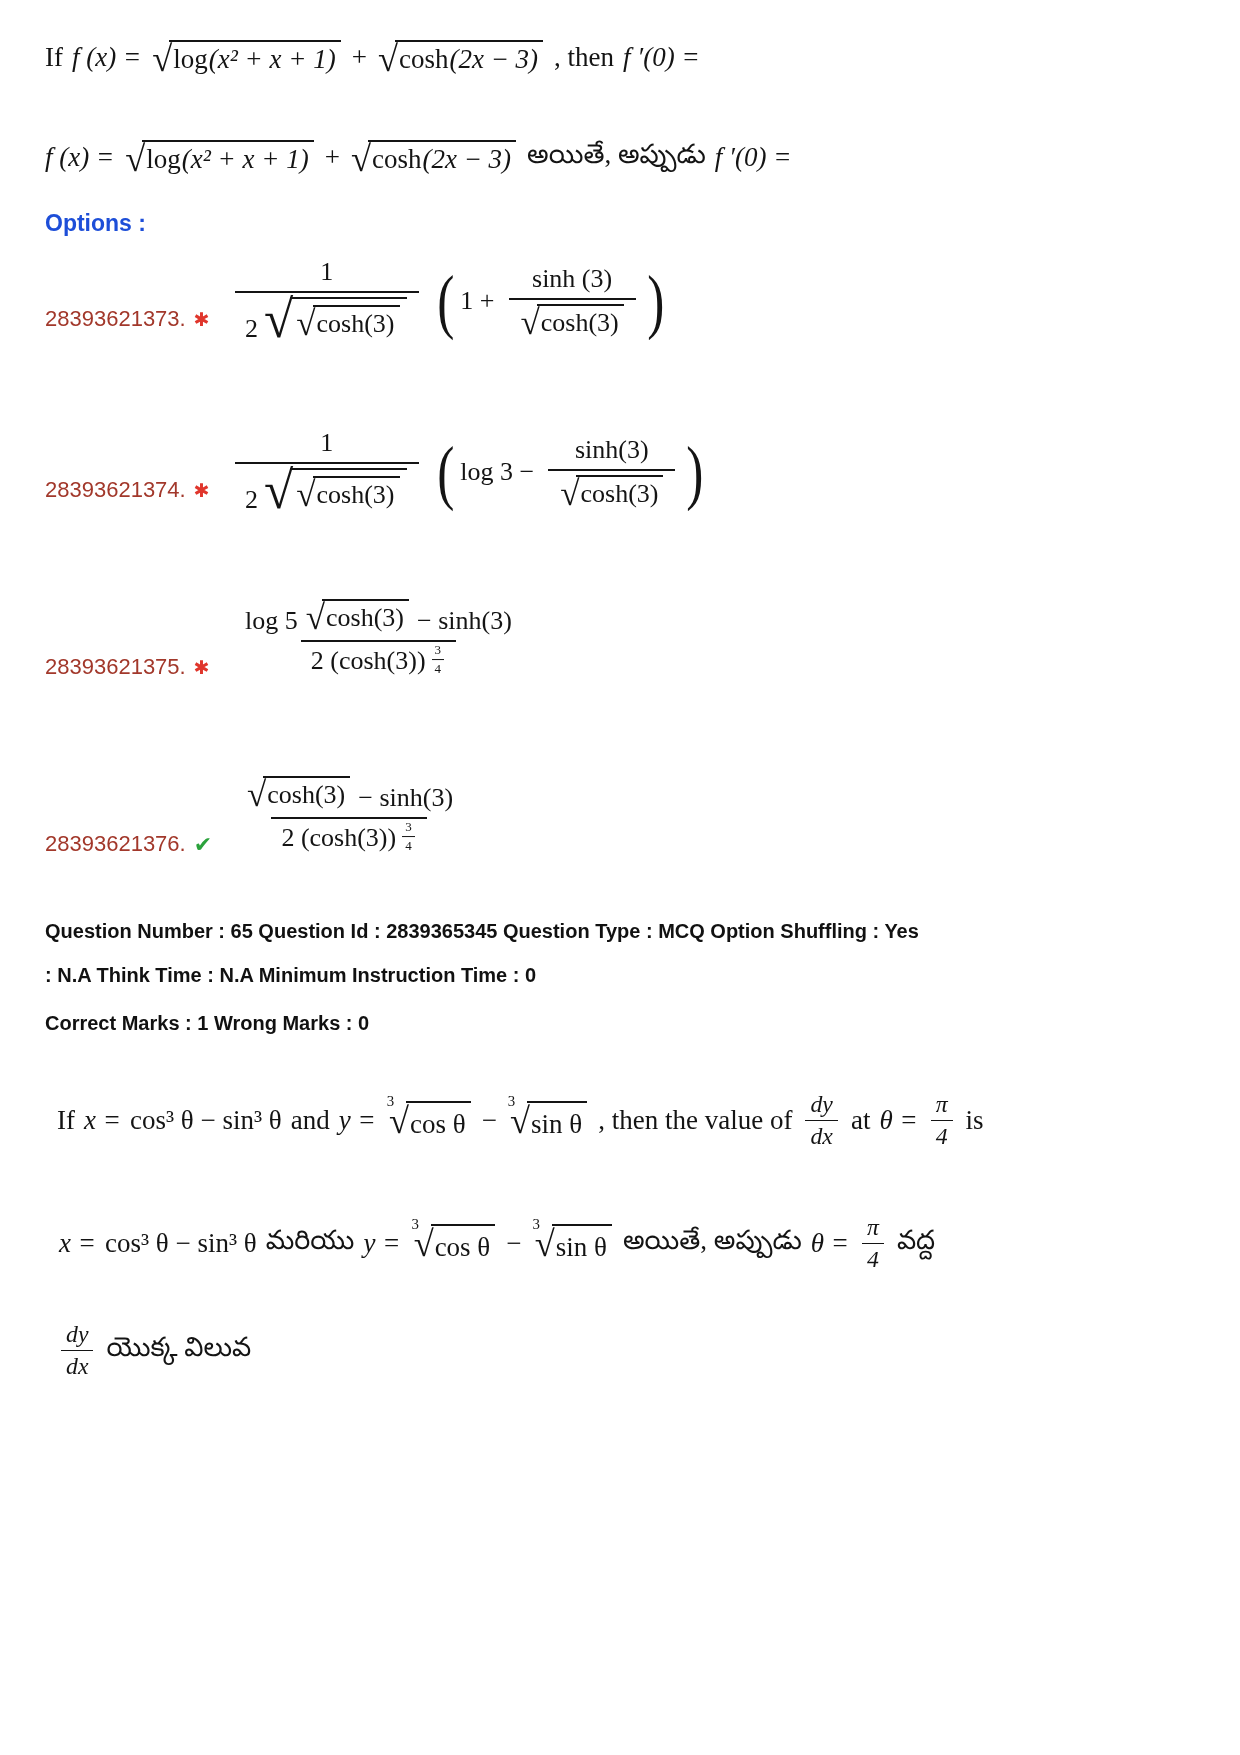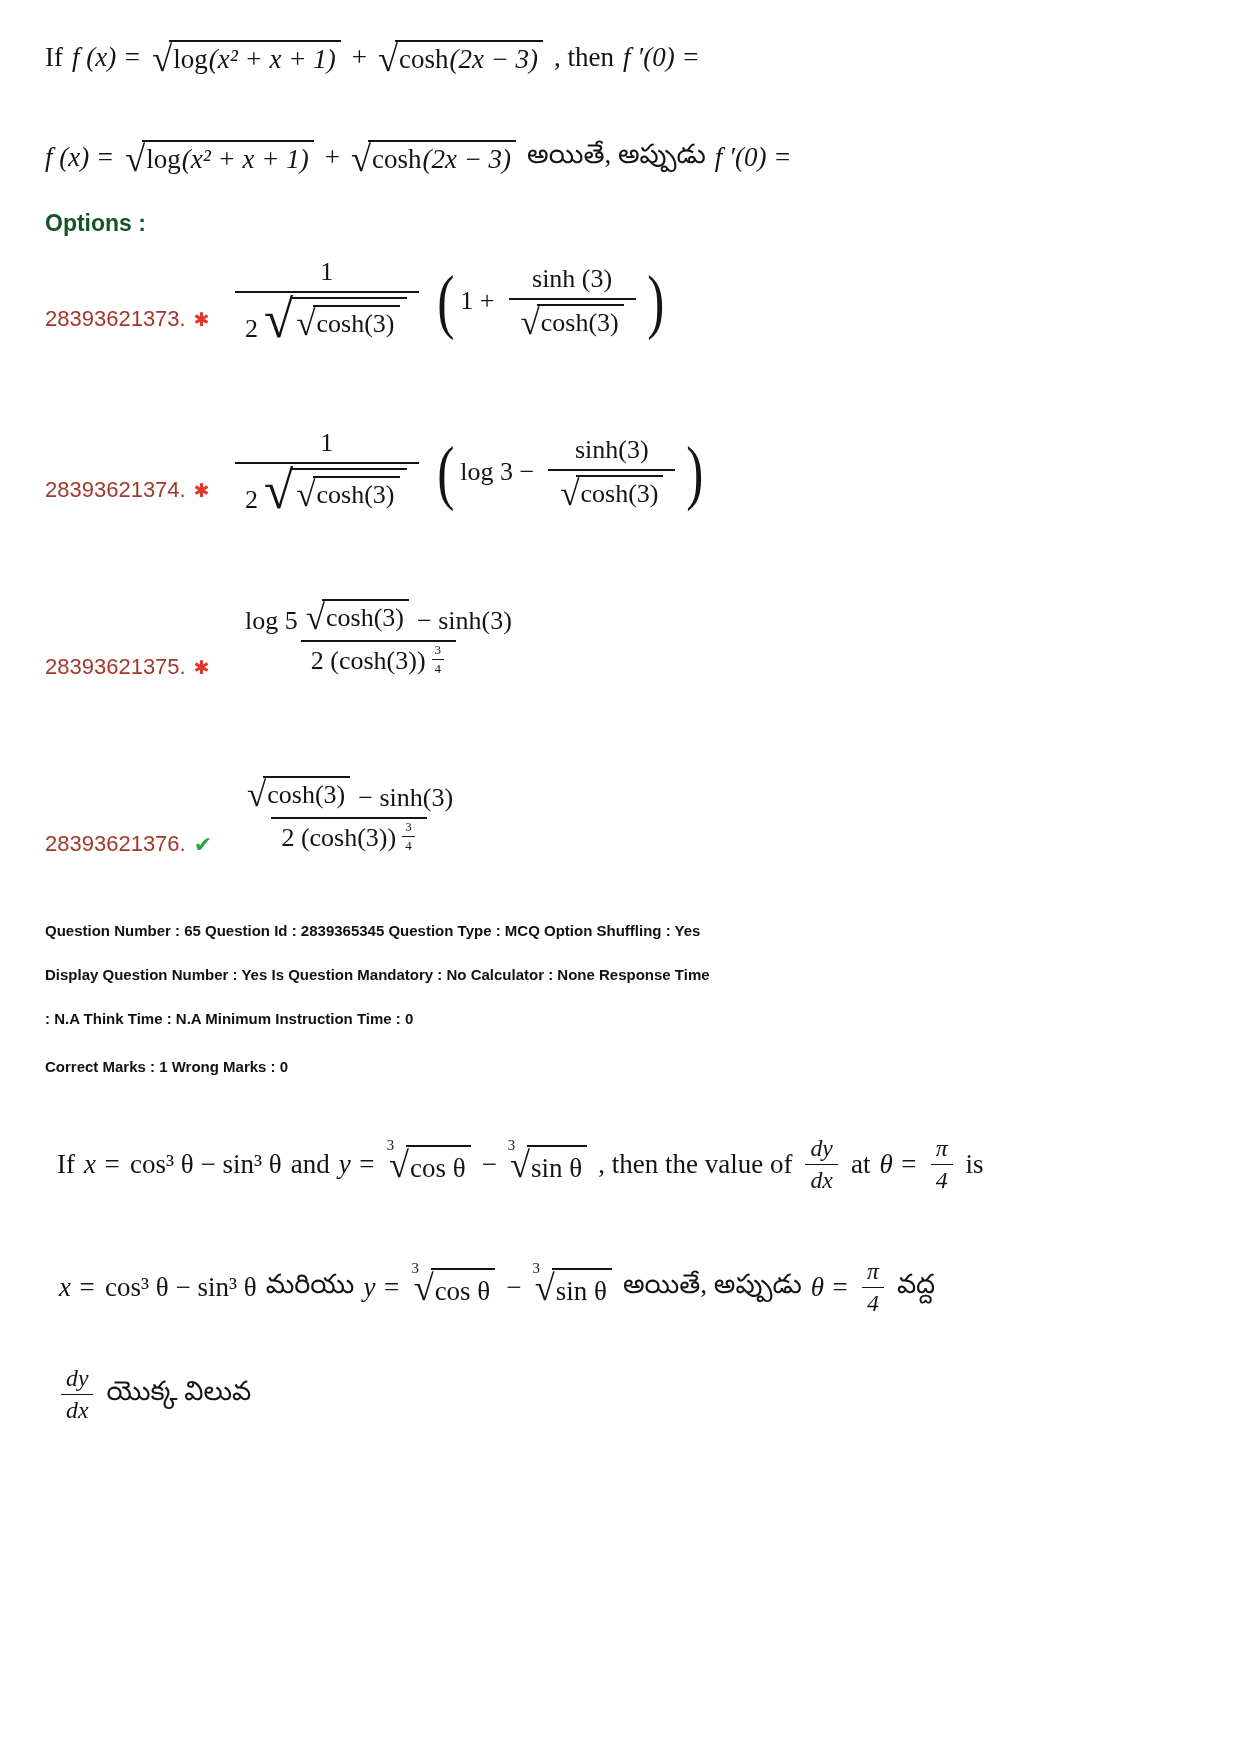--- a/index.html
+++ b/index.html
@@ -39,36 +39,36 @@
   
   .pgroup { display: inline-flex; align-items: center; gap: 1px; }
   .pinner { display: inline-flex; align-items: center; gap: 9px; padding: 0 2px; }
   .bigp { font-size: 2.75em; font-weight: 300; line-height: 1; transform: scaleX(0.72); }
   .bigp.open::before { content: "("; }
   .bigp.close::before { content: ")"; }
 
   
   .q-en { margin-top: 4px; }
   .q-te { margin-top: 64px; }
-  .options-label { font-weight: bold; font-size: 23px; margin: 34px 0 8px; color: #14532d; }
+  .options-label { font-weight: bold; font-size: 23px; margin: 34px 0 8px; color: #1d4ed8; }
 
   .option { display: flex; align-items: flex-end; margin-bottom: 84px; }
   .option.first { margin-top: 20px; }
   .option.last { margin-bottom: 0; }
   .opt-id {
     flex: none; width: 185px; display: flex; align-items: center; gap: 8px;
     font-family: "Liberation Sans", "DejaVu Sans", sans-serif; font-size: 22px;
     color: #a2382b; padding-bottom: 12px;
   }
   .opt-id .xmark { color: #e0362c; font-size: 19px; font-weight: bold; font-family: "DejaVu Sans", sans-serif; }
   .opt-id .checkmark { color: #2ba23c; font-size: 22px; font-weight: bold; font-family: "DejaVu Sans", sans-serif; }
   .opt-formula { display: inline-flex; align-items: center; gap: 10px; font-size: 26px; }
 
   
-  .meta { margin-top: 40px; font-weight: bold; font-size: 15px; line-height: 44px; color: #111; }
+  .meta { margin-top: 40px; font-weight: bold; font-size: 20px; line-height: 44px; color: #111; }
   .meta .marks { margin-top: 4px; }
 
   
   .q65-en { margin-top: 42px; padding-left: 12px; }
   .q65-te { margin-top: 56px; padding-left: 14px; }
   .q65-tail { margin-top: 40px; padding-left: 12px; }
 </style>
 </head>
 <body>
 
@@ -265,21 +265,20 @@
             </span>
           </span>
         </span>
       </div>
     </div>
 
   </section>
 
   <section class="meta sans">
     <div>Question Number : 65 Question Id : 2839365345 Question Type : MCQ Option Shuffling : Yes</div>
-    <div>Display Question Number : Yes Is Question Mandatory : No Calculator : None Response Time</div>
     <div>: N.A Think Time : N.A Minimum Instruction Time : 0</div>
     <div class="marks">Correct Marks : 1 Wrong Marks : 0</div>
   </section>
 
   <section>
 
     <div class="row math q65-en">
       <span>If</span>
       <span class="it">x =</span>
       <span>cos³ θ − sin³ θ</span>

